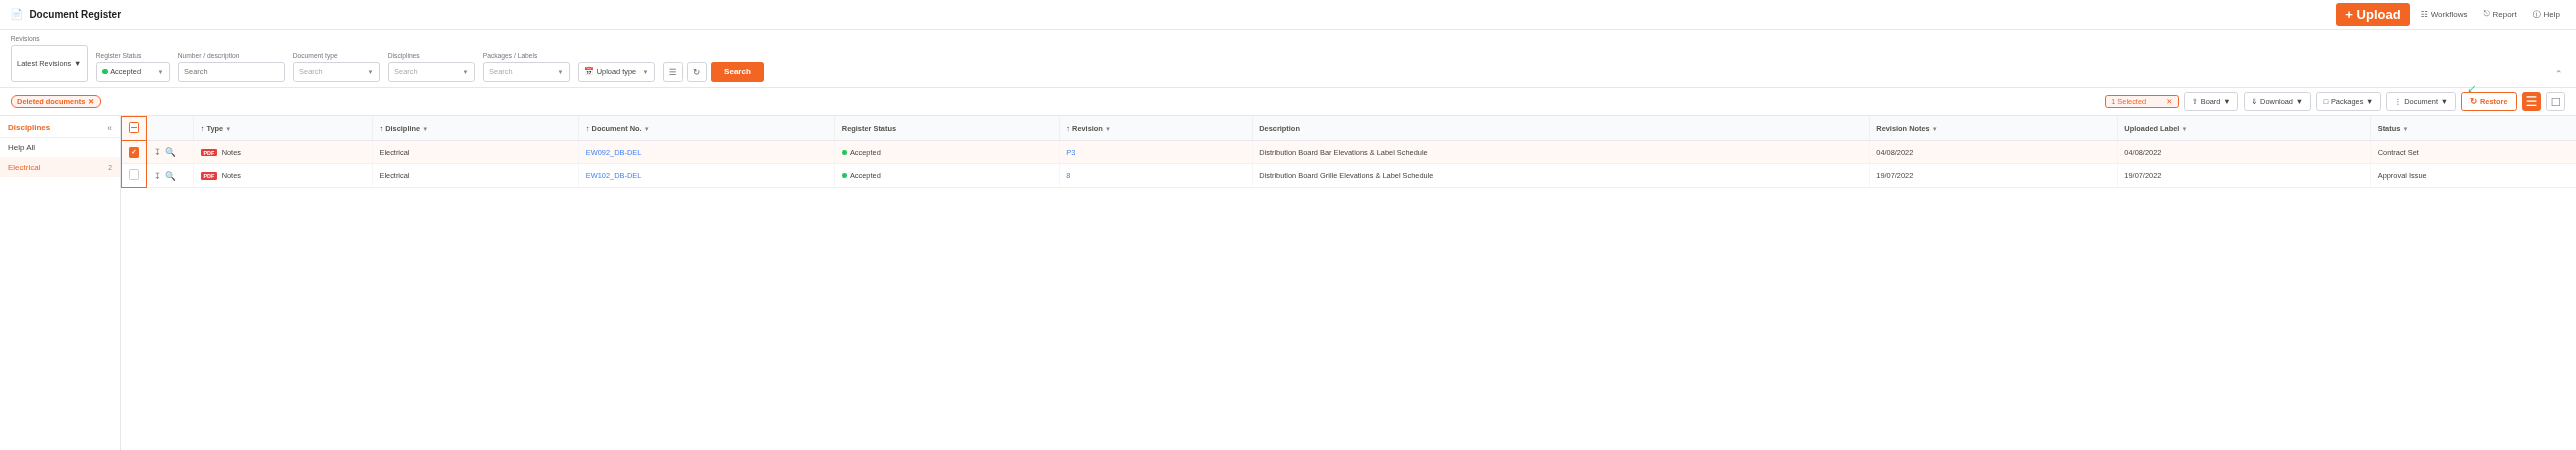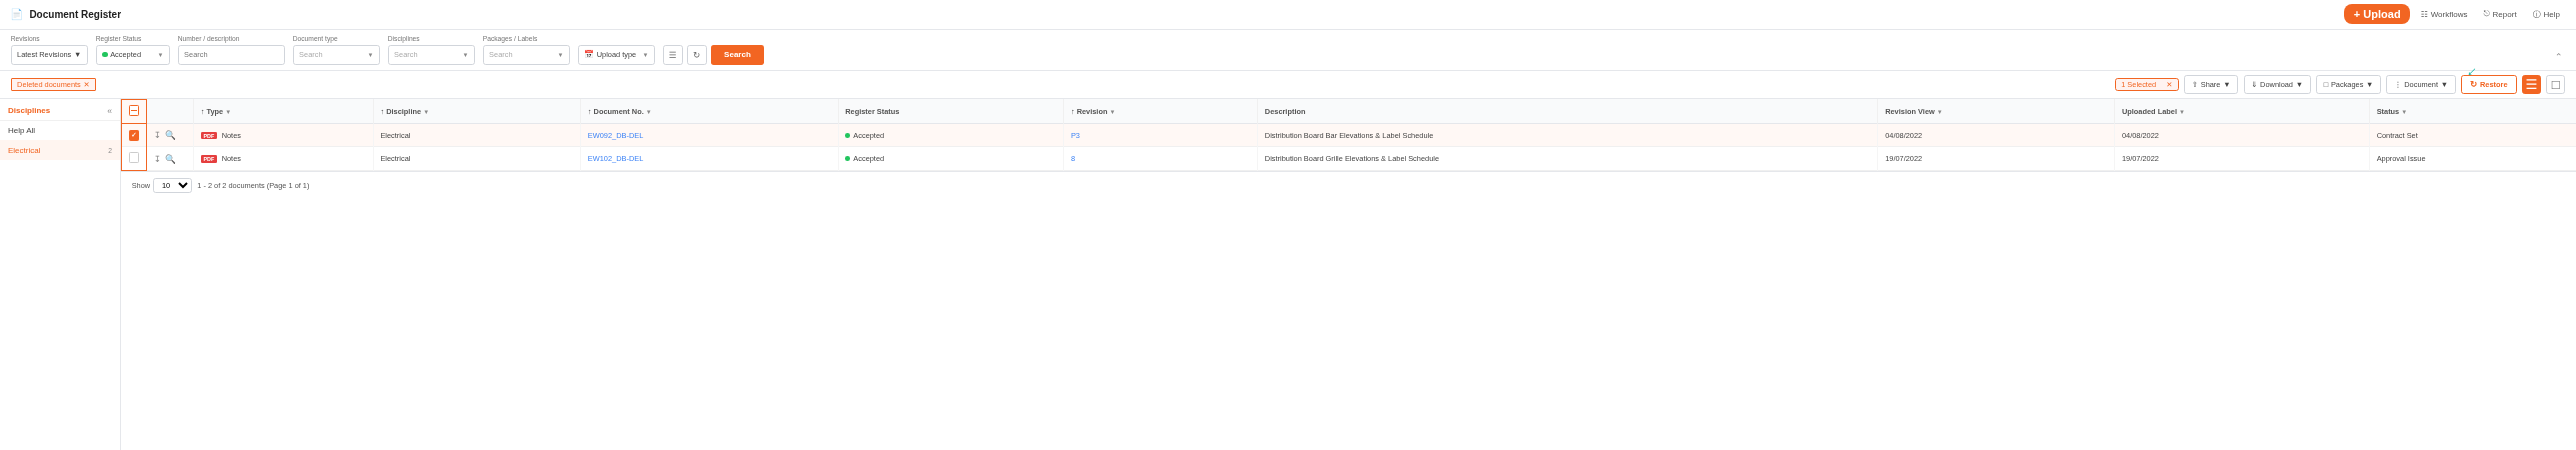--- a/index.html
+++ b/index.html
@@ -33,23 +33,23 @@
     }
     .header-right {
       display: flex;
       align-items: center;
       gap: 5.4px;
     }
     .btn-upload {
       background: #f26522;
       color: #fff;
       border: none;
-      border-radius: 8px;
+      border-radius: 3px;
       padding: 4px 9.4px;
-      font-size: 11px;
+      font-size: 13px;
       font-weight: 600;
       cursor: pointer;
       display: flex;
       align-items: center;
       gap: 2.7px;
     }
     .btn-header {
       background: none;
       border: none;
       color: #555;
@@ -117,21 +117,21 @@
       margin-left: auto;
       font-size: 6px;
       color: #888;
     }
     .revisions-dropdown {
       display: flex;
       align-items: center;
       border: 0.7px solid #d1d5db;
       border-radius: 2.7px;
       background: #fff;
-      height: 20px;
+      height: 37px;
       padding: 0 5.4px;
       gap: 2.7px;
       cursor: pointer;
       font-size: 7.4px;
       color: #444;
     }
     .status-badge-green {
       width: 5.4px; height: 5.4px;
       background: #22c55e;
       border-radius: 50%;
@@ -176,39 +176,39 @@
       align-items: center;
       padding: 4px 10.7px;
       border-bottom: 0.7px solid #e5e7eb;
       background: #fff;
       gap: 5.4px;
     }
     .tag-deleted {
       background: #fff3f0;
       border: 0.7px solid #f26522;
       color: #f26522;
-      border-radius: 1px;
+      border-radius: 6px;
       padding: 1.3px 5.4px;
       font-size: 7.4px;
-      font-weight: 400;
+      font-weight: 700;
       display: flex;
       align-items: center;
       gap: 2.7px;
     }
     .tag-selected {
       background: #fff3f0;
       border: 0.7px solid #f26522;
       color: #f26522;
       border-radius: 2.7px;
       padding: 1.3px 5.4px;
       font-size: 7.4px;
       font-weight: 500;
       display: flex;
       align-items: center;
-      gap: 10px;
+      gap: 20px;
     }
     .spacer { flex: 1; }
     .action-btn {
       background: #fff;
       border: 0.7px solid #d1d5db;
       border-radius: 2.7px;
       padding: 2.7px 6.7px;
       font-size: 7.4px;
       cursor: pointer;
       display: flex;
@@ -530,21 +530,21 @@
     <span>Deleted documents</span>
     <span style="cursor:pointer; font-size:7.4px;">✕</span>
   </span>
   <div class="spacer"></div>
   <span class="tag-selected">
     <span>1 Selected</span>
     <span style="cursor:pointer; font-size:7.4px;">✕</span>
   </span>
   <button class="action-btn">
     <span>⇧</span>
-    <span>Share</span>
+    <span>Board</span>
     <span>▼</span>
   </button>
   <button class="action-btn">
     <span>⇓</span>
     <span>Download</span>
     <span>▼</span>
   </button>
   <button class="action-btn">
     <span>□</span>
     <span>Packages</span>
@@ -611,21 +611,21 @@
             <span>Register Status</span>
           </th>
           <th style="cursor:pointer;">
             <span>↑ Revision</span>
             <span class="filter-icon">▼</span>
           </th>
           <th style="min-width:168px;">
             <span>Description</span>
           </th>
           <th style="cursor:pointer;">
-            <span>Revision View</span>
+            <span>Revision Notes</span>
             <span class="filter-icon">▼</span>
           </th>
           <th style="cursor:pointer;">
             <span>Uploaded Label</span>
             <span class="filter-icon">▼</span>
           </th>
           <th style="cursor:pointer;">
             <span>Status</span>
             <span class="filter-icon">▼</span>
           </th>
@@ -696,26 +696,15 @@
             <a class="link-blue">8</a>
           </td>
           <td>Distribution Board Grille Elevations &amp; Label Schedule</td>
           <td>19/07/2022</td>
           <td>19/07/2022</td>
           <td>Approval Issue</td>
         </tr>
       </tbody>
     </table>
 
-    <div class="pagination-bar">
-      <div class="show-select">
-        <span>Show</span>
-        <select class="show-dropdown">
-          <option>10</option>
-          <option>25</option>
-          <option>50</option>
-        </select>
-      </div>
-      <span>1 - 2 of 2 documents (Page 1 of 1)</span>
-    </div>
   </div>
 </div>
 
 
 </body></html>

